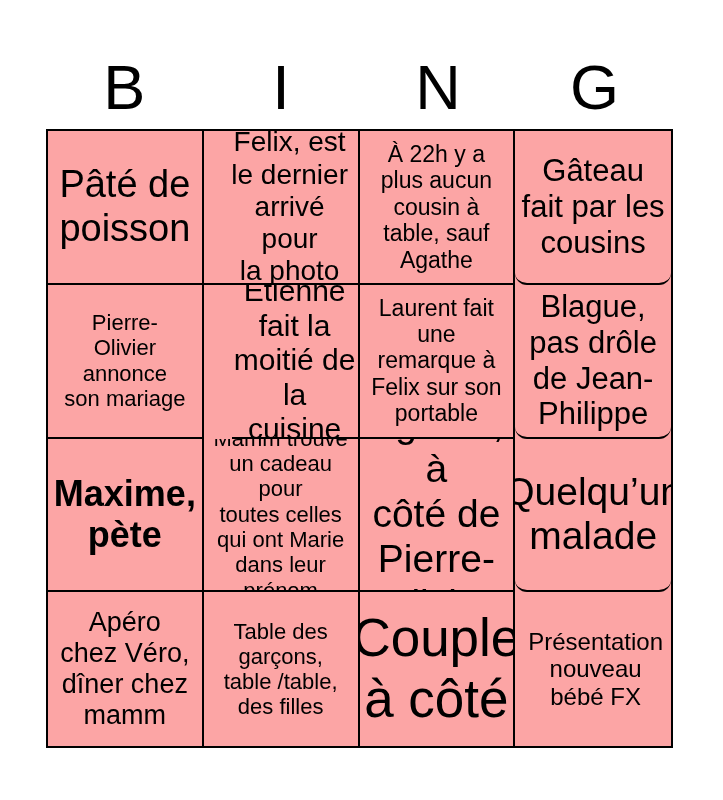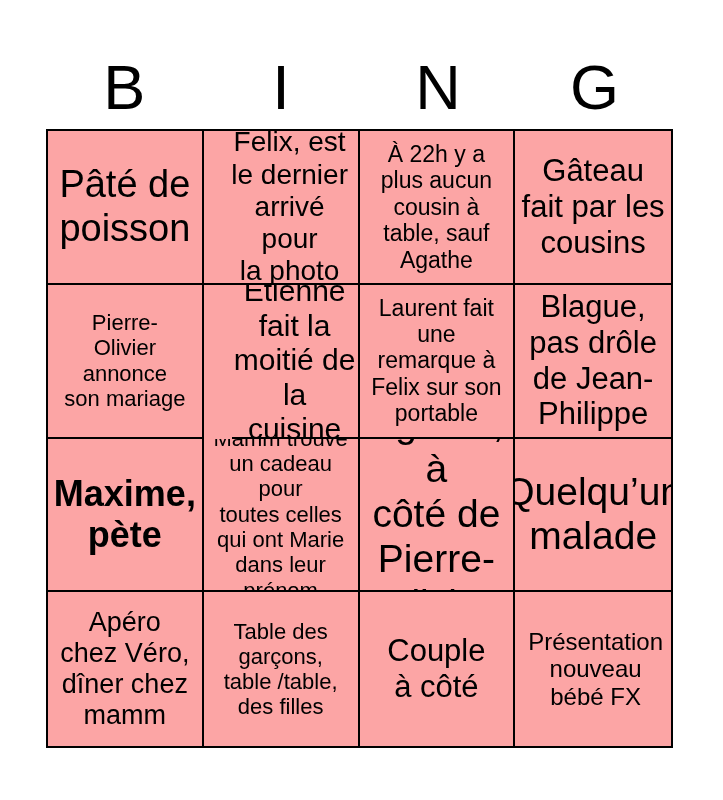--- a/index.html
+++ b/index.html
@@ -54,36 +54,36 @@
     border-bottom: 2px solid #000000;
     display: flex;
     align-items: center;
     justify-content: center;
     text-align: center;
     white-space: pre-line;
     line-height: 1.15;
     padding: 2px;
     overflow: hidden;
   }
-  .cell:nth-child(4n) { border-right: none; }
+  .cell:nth-child(4n) { border-right: none; border-radius: 12px; }
   .cell:nth-child(n+13) { border-bottom: none; }
 
   .fs18 { font-size: 22px; }
   .fs22 { font-size: 22px; }
   .fs23 { font-size: 23px; }
   .fs24 { font-size: 24px; padding-left: 7px; }
   .fs26 { font-size: 22px; }
   .fs27 { font-size: 27px; }
   .fs28 { font-size: 28px; padding-left: 20px; }
   .fs29 { font-size: 39px; }
   .fs30 { font-size: 30px; margin-left: 28px; }
   .fs31 { font-size: 31px; }
   .fs36 { font-size: 36px; font-weight: bold; }
   .fs38 { font-size: 38px; }
-  .fs42 { font-size: 31px; }
+  .fs42 { font-size: 53px; }
 </style>
 </head>
 <body>
 
 <div class="page">
 
   <div class="title-row">
     <div class="title-letter">B</div>
     <div class="title-letter">I</div>
     <div class="title-letter">N</div>

